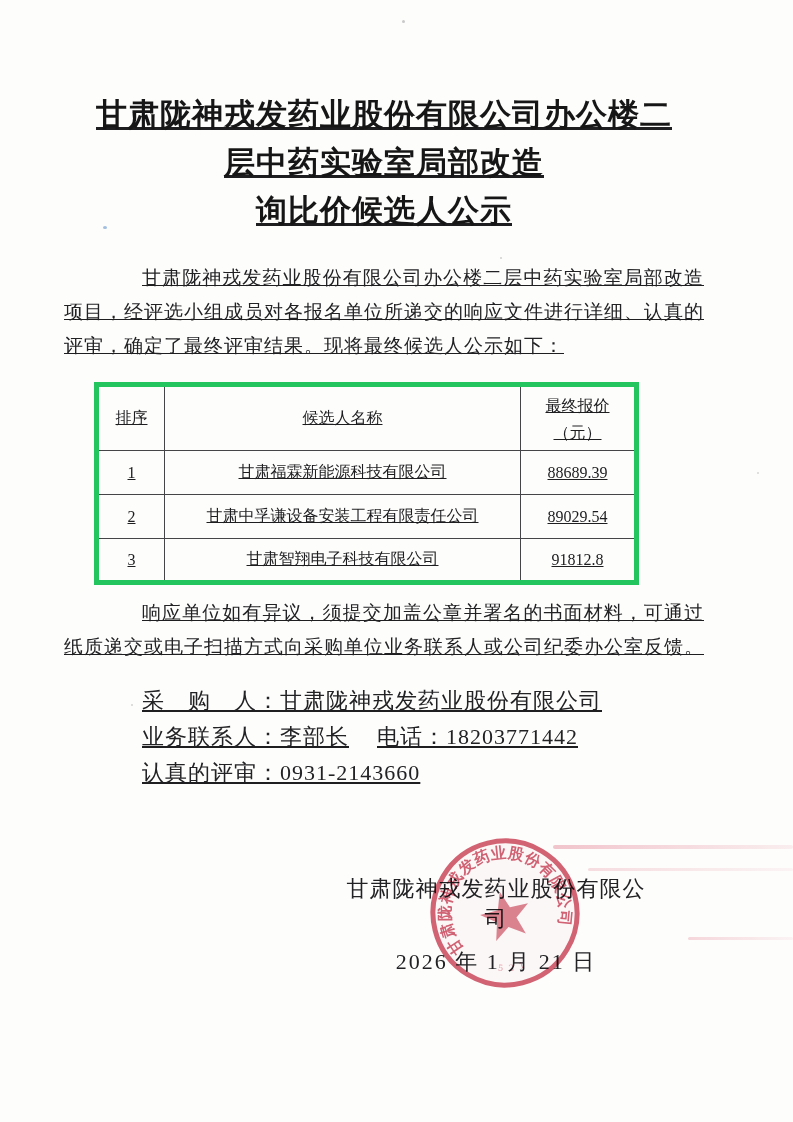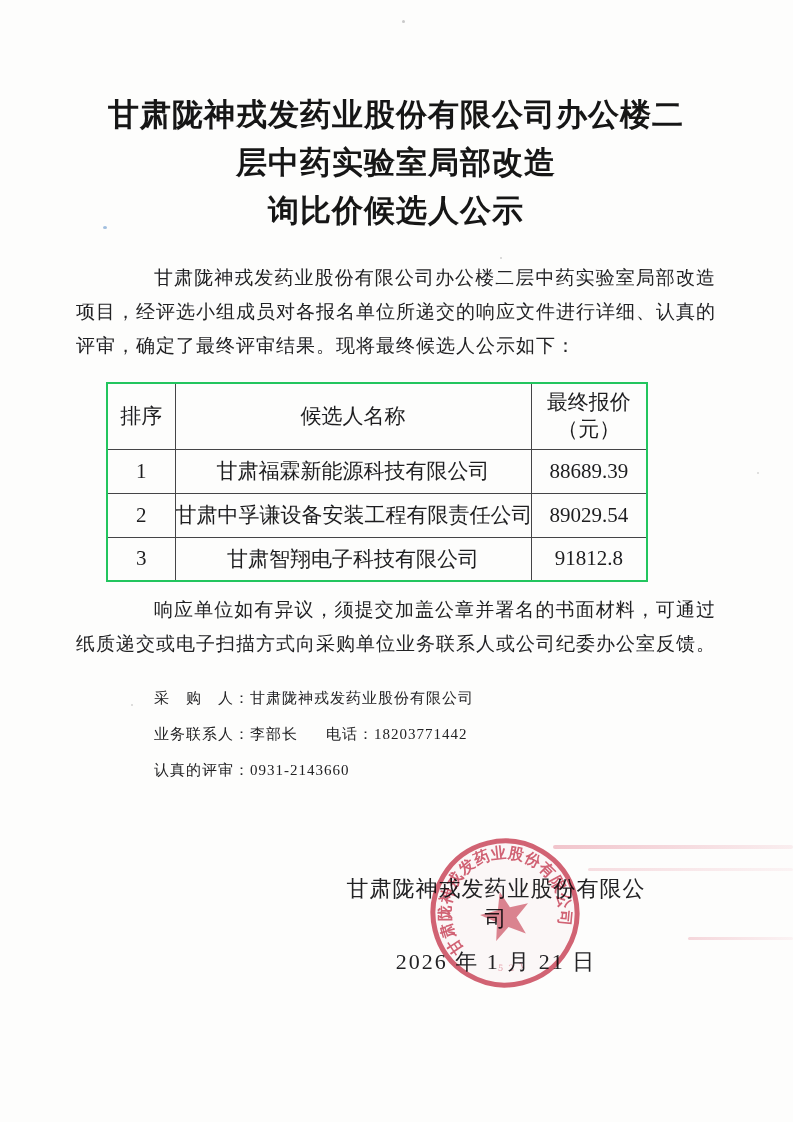--- a/index.html
+++ b/index.html
@@ -8,56 +8,56 @@
     background:#ffffff;
     font-family:"Liberation Serif","DejaVu Serif",serif;
     color:#1e1e20;
     overflow:hidden;
   }
   .page{
     position:relative;width:793px;height:1122px;
     background:#fdfdfc;
   }
   .content{
-    position:absolute;left:76px;top:0;width:640px;
+    position:absolute;left:64px;top:0;width:640px;text-decoration:underline;
   }
   
   .title-block{
     margin-top:91px;text-align:center;
     font-weight:700;font-size:31px;line-height:48px;
     color:#161616;letter-spacing:1px;
   }
   
   .para{
     font-size:19px;line-height:34px;letter-spacing:1px;
     text-align:justify;text-indent:78px;color:#222224;
   }
   .intro{margin-top:26px;}
   .objection{margin-top:11px;}
   
   table.candidates{
     border-collapse:collapse;margin-left:30px;margin-top:12px;
     width:540px;table-layout:fixed;
-    font-size:21px;color:#1d1d1f;
-    border:2px solid #22c55e;
+    font-size:16px;color:#1d1d1f;
+    border:5px solid #22c55e;
   }
   table.candidates td,table.candidates th{
     border:1px solid #454547;text-align:center;vertical-align:middle;
     font-weight:400;padding:0;overflow:hidden;white-space:nowrap;
   }
   col.c-rank{width:68px;}
   col.c-name{width:356px;}
   col.c-price{width:116px;}
   tr.head-row{height:66px;}
   tr.data-row{height:44px;}
   .price-head-line{display:block;line-height:27px;}
   
   .contacts{
     margin-top:16px;margin-left:78px;
-    font-size:15px;line-height:36px;letter-spacing:1px;color:#222224;
+    font-size:22px;line-height:36px;letter-spacing:1px;color:#222224;
   }
   .contact-line{white-space:nowrap;}
   .phone-label{margin-left:28px;}
   
   .signature{
     position:absolute;left:340px;top:874px;width:312px;
     text-align:center;font-size:22px;color:#222224;letter-spacing:1px;
   }
   .signature .sig-date{margin-top:13px;letter-spacing:2px;}
   

